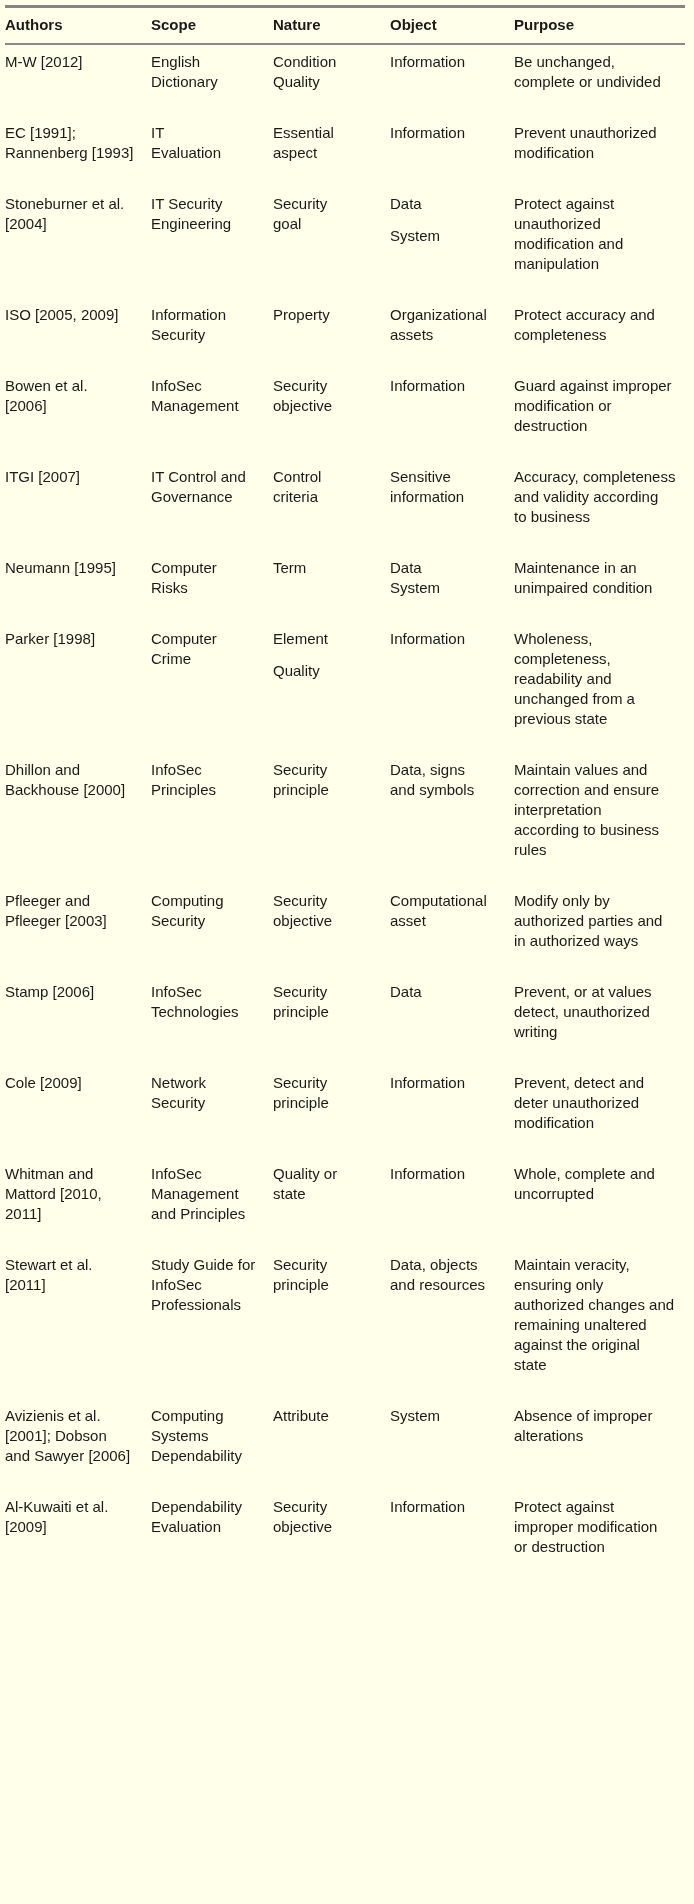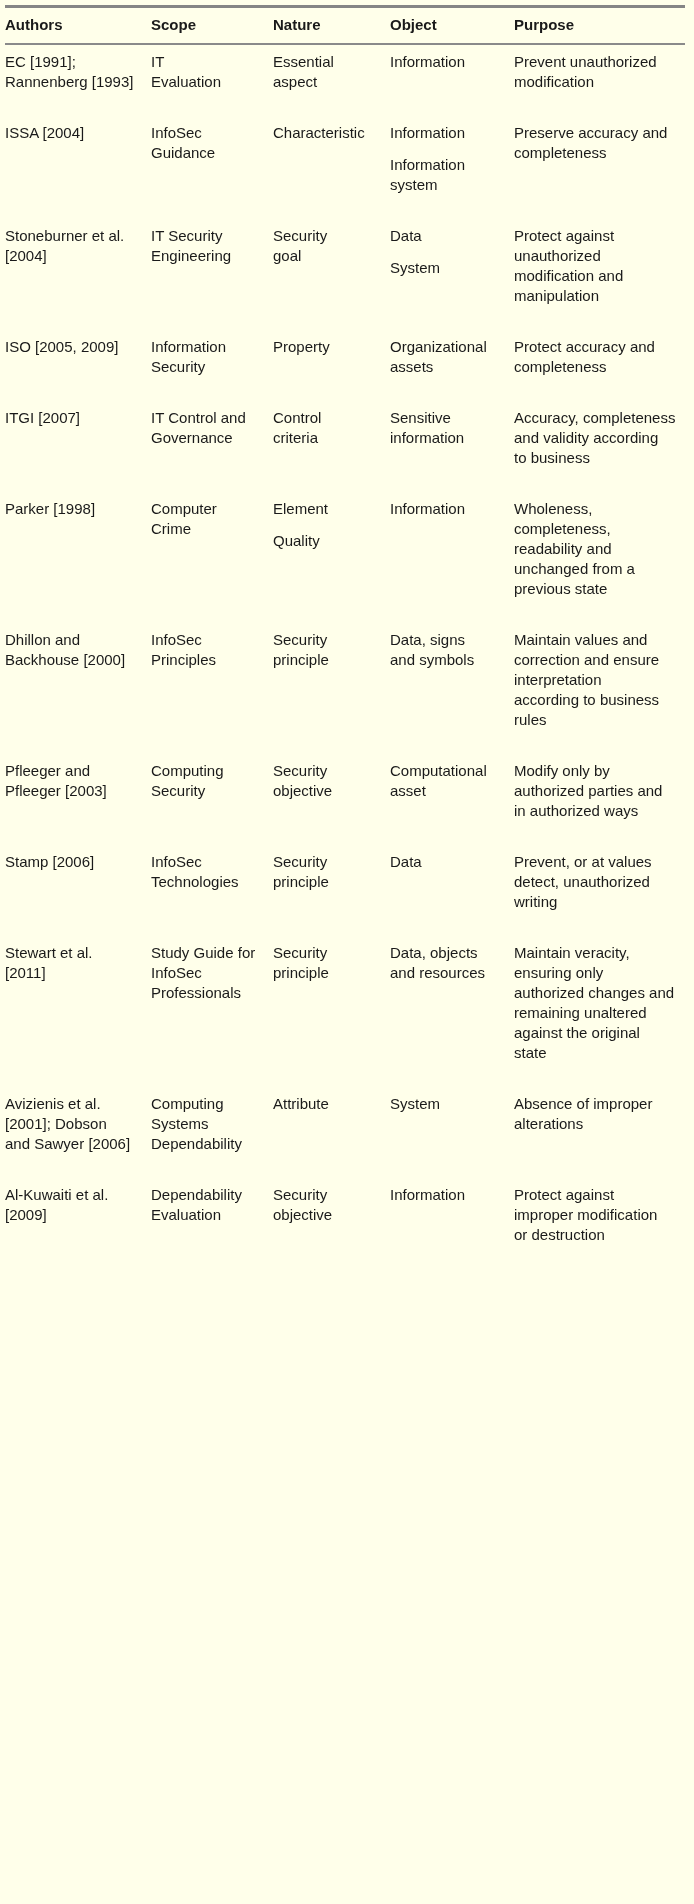--- a/index.html
+++ b/index.html
@@ -69,58 +69,57 @@
       </tr>
     </thead>
     <tbody id="tbody">
       <tr>
           <td colspan="5" style="padding:0">
             <div class="rule-head"></div>
           </td>
         </tr>
         <tr>
           <td>
+            <div class="para">M-W [2012]</div>
+          </td>
+          <td>
+            <div class="para">English
+Dictionary</div>
+          </td>
+          <td>
+            <div class="para">Condition
+Quality</div>
+          </td>
+          <td>
+            <div class="para">Information</div>
+          </td>
+          <td>
+            <div class="para">Be unchanged,
+complete or undivided</div>
+          </td>
+        </tr>
+        <tr>
+          <td>
             <div class="para">EC [1991];
 Rannenberg [1993]</div>
           </td>
           <td>
             <div class="para">IT
 Evaluation</div>
           </td>
           <td>
             <div class="para">Essential
 aspect</div>
           </td>
           <td>
             <div class="para">Information</div>
           </td>
           <td>
             <div class="para">Prevent unauthorized
 modification</div>
-          </td>
-        </tr>
-        <tr>
-          <td>
-            <div class="para">ISSA [2004]</div>
-          </td>
-          <td>
-            <div class="para">InfoSec
-Guidance</div>
-          </td>
-          <td>
-            <div class="para">Characteristic</div>
-          </td>
-          <td>
-            <div class="para">Information</div>
-            <div class="para">Information
-system</div>
-          </td>
-          <td>
-            <div class="para">Preserve accuracy and
-completeness</div>
           </td>
         </tr>
         <tr>
           <td>
             <div class="para">Stoneburner et al.
 [2004]</div>
           </td>
           <td>
             <div class="para">IT Security
 Engineering</div>
@@ -155,38 +154,80 @@
             <div class="para">Organizational
 assets</div>
           </td>
           <td>
             <div class="para">Protect accuracy and
 completeness</div>
           </td>
         </tr>
         <tr>
           <td>
+            <div class="para">Bowen et al.
+[2006]</div>
+          </td>
+          <td>
+            <div class="para">InfoSec
+Management</div>
+          </td>
+          <td>
+            <div class="para">Security
+objective</div>
+          </td>
+          <td>
+            <div class="para">Information</div>
+          </td>
+          <td>
+            <div class="para">Guard against improper
+modification or
+destruction</div>
+          </td>
+        </tr>
+        <tr>
+          <td>
             <div class="para">ITGI [2007]</div>
           </td>
           <td>
             <div class="para">IT Control and
 Governance</div>
           </td>
           <td>
             <div class="para">Control
 criteria</div>
           </td>
           <td>
             <div class="para">Sensitive
 information</div>
           </td>
           <td>
             <div class="para">Accuracy, completeness
 and validity according
 to business</div>
+          </td>
+        </tr>
+        <tr>
+          <td>
+            <div class="para">Neumann [1995]</div>
+          </td>
+          <td>
+            <div class="para">Computer
+Risks</div>
+          </td>
+          <td>
+            <div class="para">Term</div>
+          </td>
+          <td>
+            <div class="para">Data
+System</div>
+          </td>
+          <td>
+            <div class="para">Maintenance in an
+unimpaired condition</div>
           </td>
         </tr>
         <tr>
           <td>
             <div class="para">Parker [1998]</div>
           </td>
           <td>
             <div class="para">Computer
 Crime</div>
           </td>
@@ -265,20 +306,64 @@
             <div class="para">Security
 principle</div>
           </td>
           <td>
             <div class="para">Data</div>
           </td>
           <td>
             <div class="para">Prevent, or at values
 detect, unauthorized
 writing</div>
+          </td>
+        </tr>
+        <tr>
+          <td>
+            <div class="para">Cole [2009]</div>
+          </td>
+          <td>
+            <div class="para">Network
+Security</div>
+          </td>
+          <td>
+            <div class="para">Security
+principle</div>
+          </td>
+          <td>
+            <div class="para">Information</div>
+          </td>
+          <td>
+            <div class="para">Prevent, detect and
+deter unauthorized
+modification</div>
+          </td>
+        </tr>
+        <tr>
+          <td>
+            <div class="para">Whitman and
+Mattord [2010,
+2011]</div>
+          </td>
+          <td>
+            <div class="para">InfoSec
+Management
+and Principles</div>
+          </td>
+          <td>
+            <div class="para">Quality or
+state</div>
+          </td>
+          <td>
+            <div class="para">Information</div>
+          </td>
+          <td>
+            <div class="para">Whole, complete and
+uncorrupted</div>
           </td>
         </tr>
         <tr>
           <td>
             <div class="para">Stewart et al.
 [2011]</div>
           </td>
           <td>
             <div class="para">Study Guide for
 InfoSec

